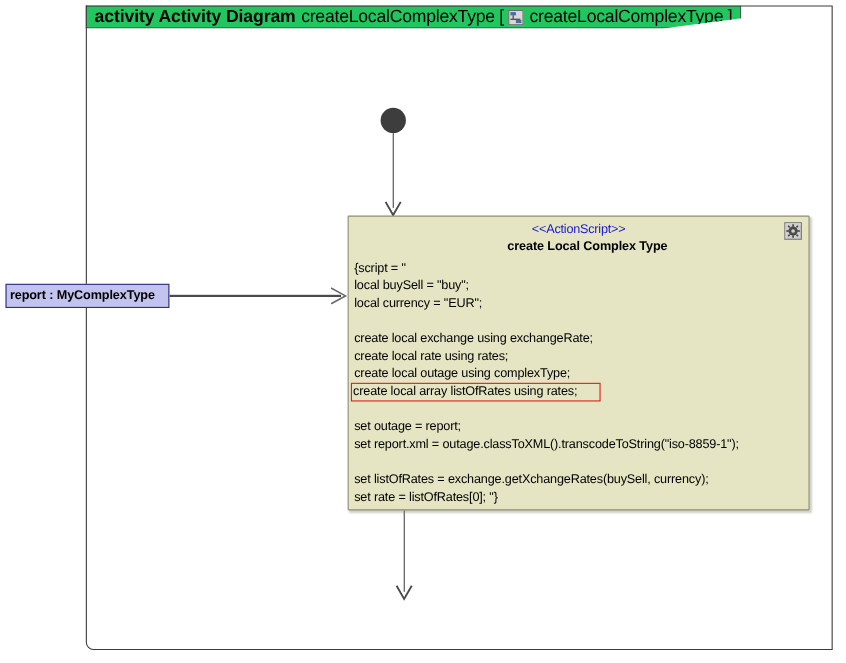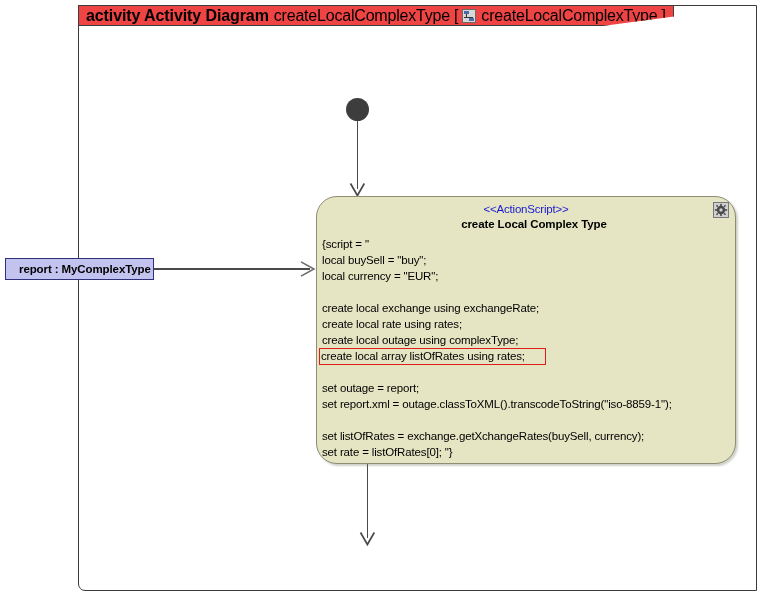--- a/index.html
+++ b/index.html
@@ -36,21 +36,21 @@
     background: transparent;
   }
 
   
   #frame-tab {
     position: absolute;
     left: 78px;
     top: 5px;
     height: 21px;
     box-sizing: border-box;
-    background: #ef4444;
+    background: #22c55e;
     border: 1px solid #3c3c3c;
     border-left: none;
     display: flex;
     align-items: center;
     white-space: nowrap;
     padding: 0 7px 0 8px;
     -webkit-clip-path: polygon(0 0, 100% 0, 100% 55%, 88% 100%, 0 100%);
     clip-path: polygon(0 0, 100% 0, 100% 55%, 88% 100%, 0 100%);
   }
   #frame-tab-left-border {
@@ -123,37 +123,37 @@
     position: absolute;
     left: 5px;
     top: 258px;
     width: 149px;
     height: 22px;
     background: #c3c3ef;
     border: 1.4px solid #30307a;
     box-sizing: border-box;
     display: flex;
     align-items: center;
-    padding-left: 13px;
+    padding-left: 3px;
     font-size: 11.5px;
     font-weight: bold;
     color: #000000;
     letter-spacing: -0.1px;
   }
 
   
   #action-node {
     position: absolute;
     left: 316px;
     top: 196px;
     width: 420px;
     height: 268px;
     background: #e5e5c4;
     border: 1.4px solid #8d8d73;
-    border-radius: 21px;
+    border-radius: 1px;
     box-sizing: border-box;
     box-shadow: 2px 2px 2px rgba(120,120,100,0.35);
   }
   #action-stereotype {
     position: absolute;
     left: 0; right: 0;
     top: 6px;
     text-align: center;
     font-size: 11.5px;
     color: #1919d1;

